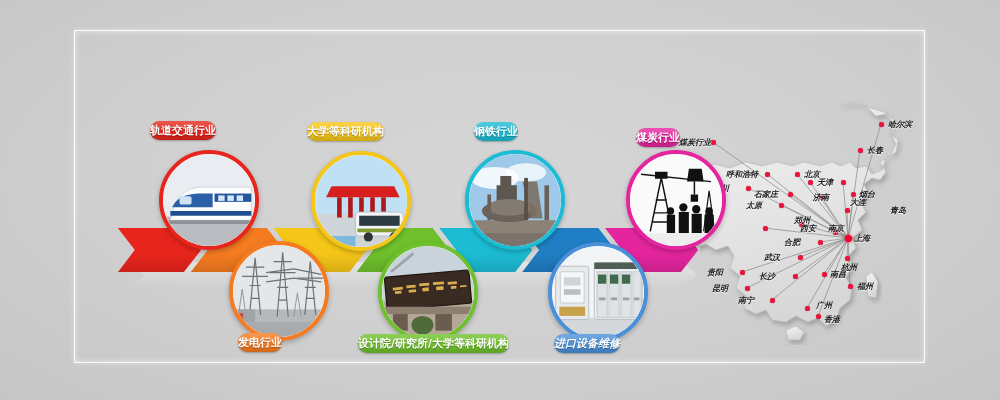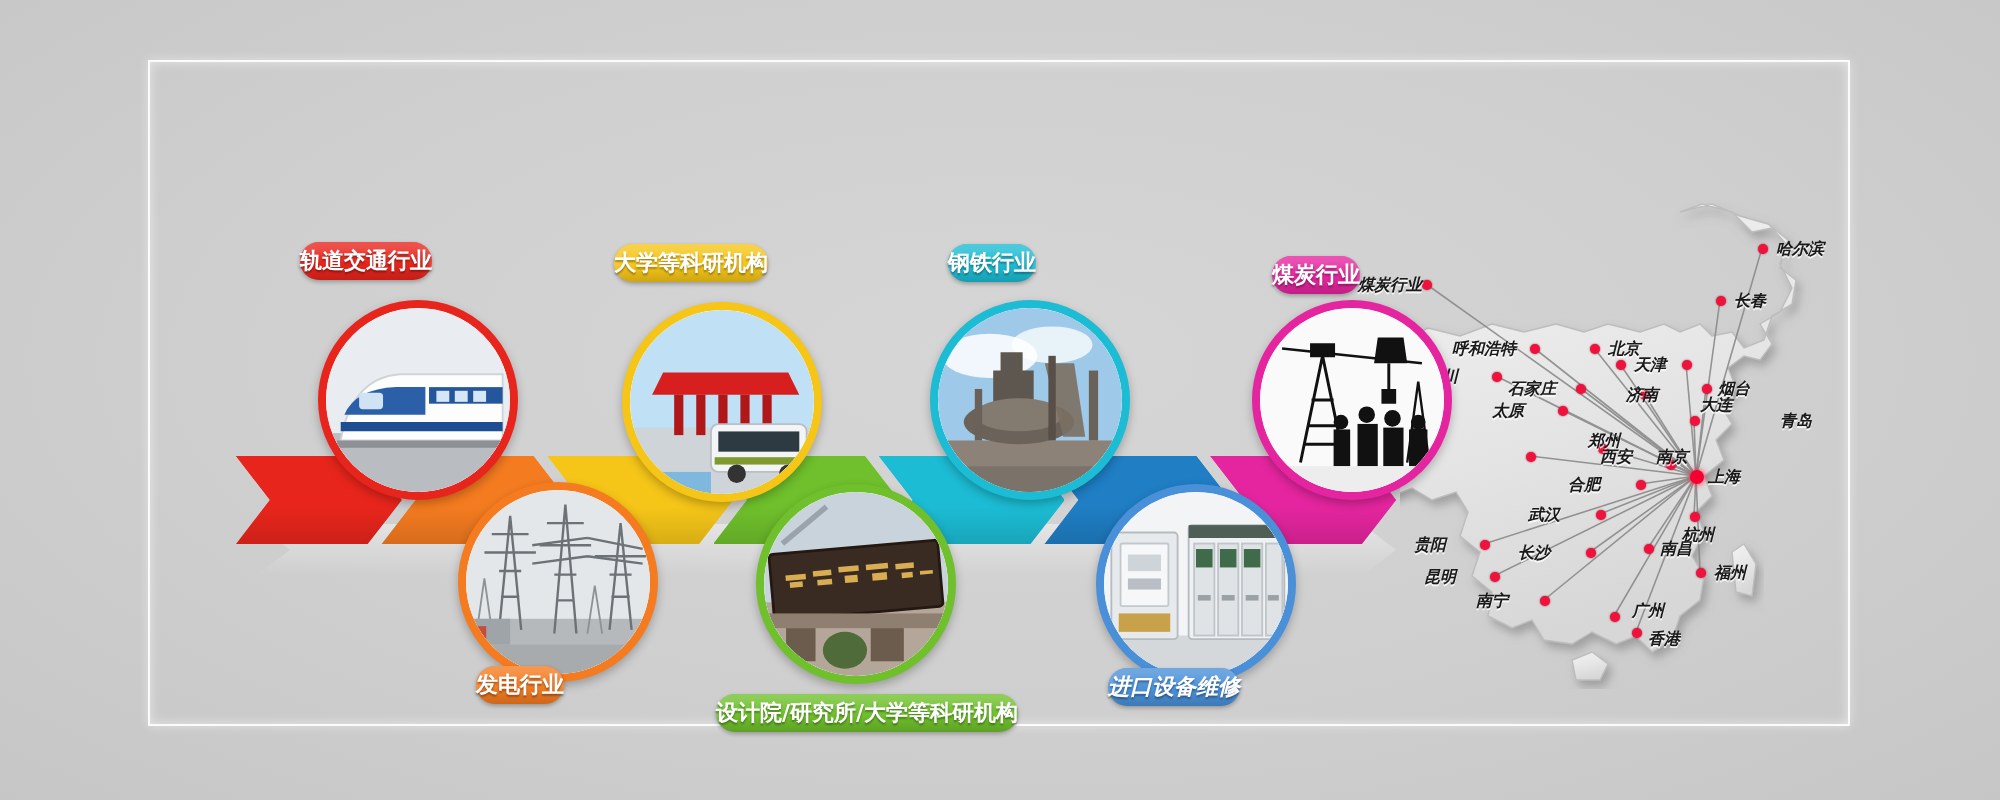--- a/index.html
+++ b/index.html
@@ -329,21 +329,21 @@
         <rect x="85" y="46" width="7" height="2"></rect>
       </g>
       <path d="M10,28 L34,8" stroke="#9aa3ab" stroke-width="3"></path>
       <rect x="0" y="66" width="100" height="8" fill="#8f7f70"></rect>
       <rect x="12" y="74" width="16" height="18" fill="#6b5c4e"></rect>
       <rect x="58" y="74" width="18" height="18" fill="#6b5c4e"></rect>
       <ellipse cx="44" cy="86" rx="12" ry="10" fill="#4f6b3a"></ellipse>
           </svg>
         </div>
       </div>
-      <div class="pill" style="left: 358px; top: 334px; background: linear-gradient(rgb(111, 192, 44) 0%, rgb(111, 192, 44) 55%, rgba(0, 0, 0, 0.16) 100%) rgb(111, 192, 44); z-index: 30; margin-top: 13px;">设计院/研究所/大学等科研机构</div>
+      <div class="pill" style="left: 358px; top: 334px; background: linear-gradient(rgb(111, 192, 44) 0%, rgb(111, 192, 44) 55%, rgba(0, 0, 0, 0.16) 100%) rgb(111, 192, 44); z-index: 30;">设计院/研究所/大学等科研机构</div>
       <div class="bubble" style="left: 548px; top: 242px; height: 92px; width: 92px; border: 4px solid rgb(74, 144, 217); background: rgb(255, 255, 255); z-index: 20;">
         <div class="inner">
           <svg viewBox="0 0 100 100" class="art" preserveAspectRatio="xMidYMid slice">
             <rect width="100" height="100" fill="#f2f4f6"></rect>
       <rect y="78" width="100" height="22" fill="#d4d8db"></rect>
       <rect x="4" y="22" width="36" height="58" rx="2" fill="#e7eaec" stroke="#b6bbc0"></rect>
       <rect x="9" y="28" width="26" height="34" rx="1" fill="#f6f7f8" stroke="#c3c8cc"></rect>
       <rect x="13" y="34" width="18" height="9" fill="#cfd4d8"></rect>
       <rect x="13" y="47" width="18" height="6" fill="#b9bfc4"></rect>
       <rect x="8" y="66" width="28" height="10" fill="#c8a24a"></rect>

